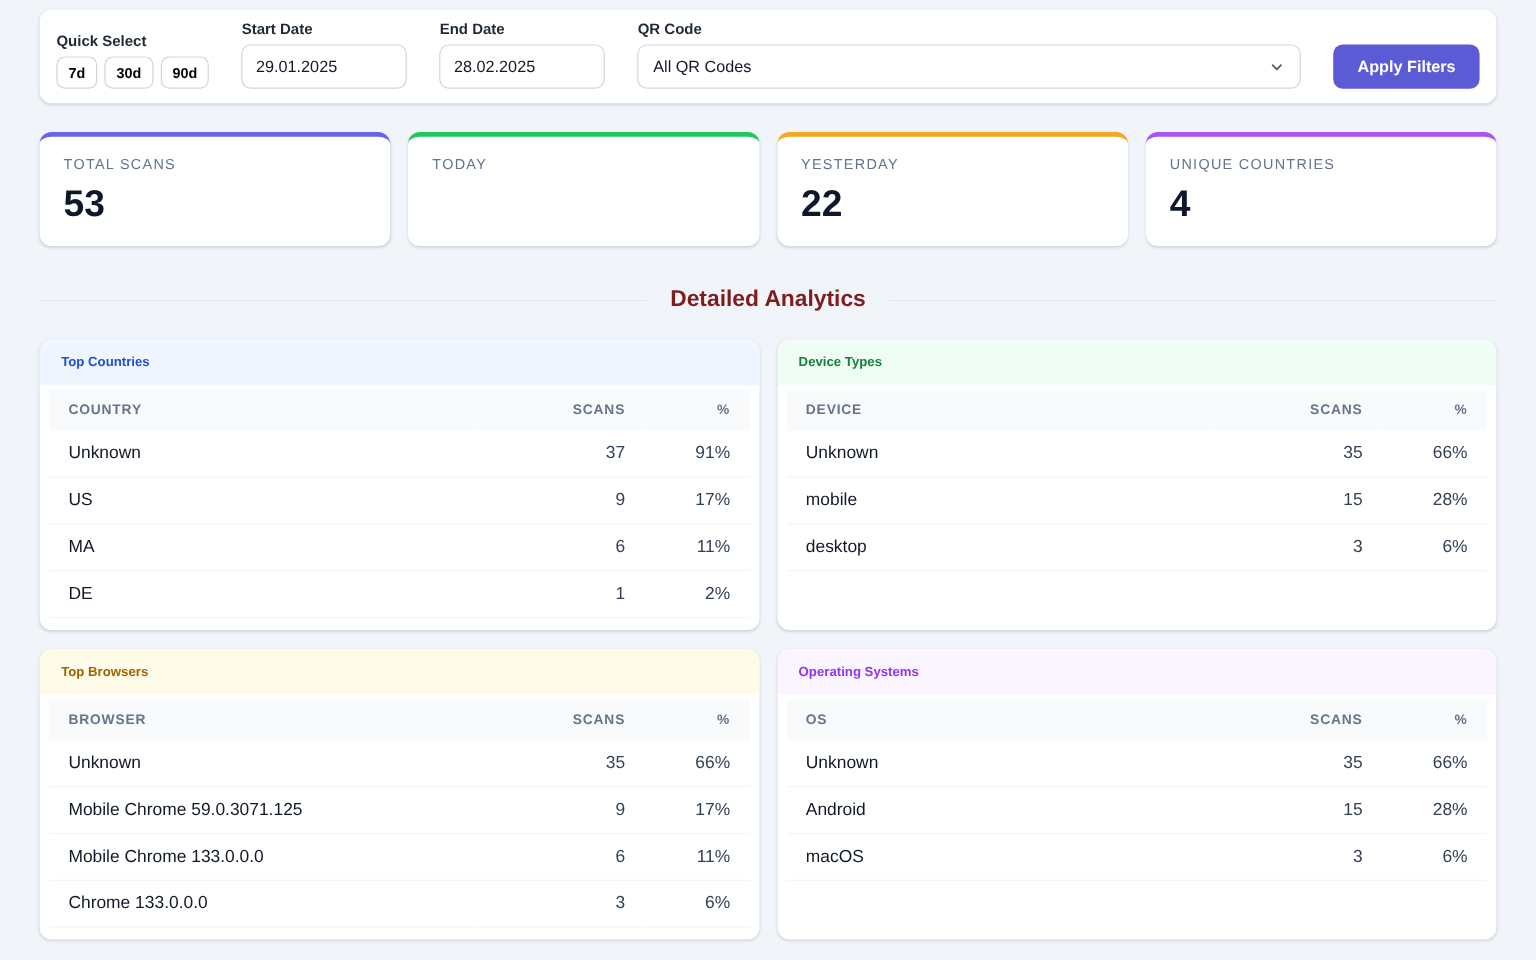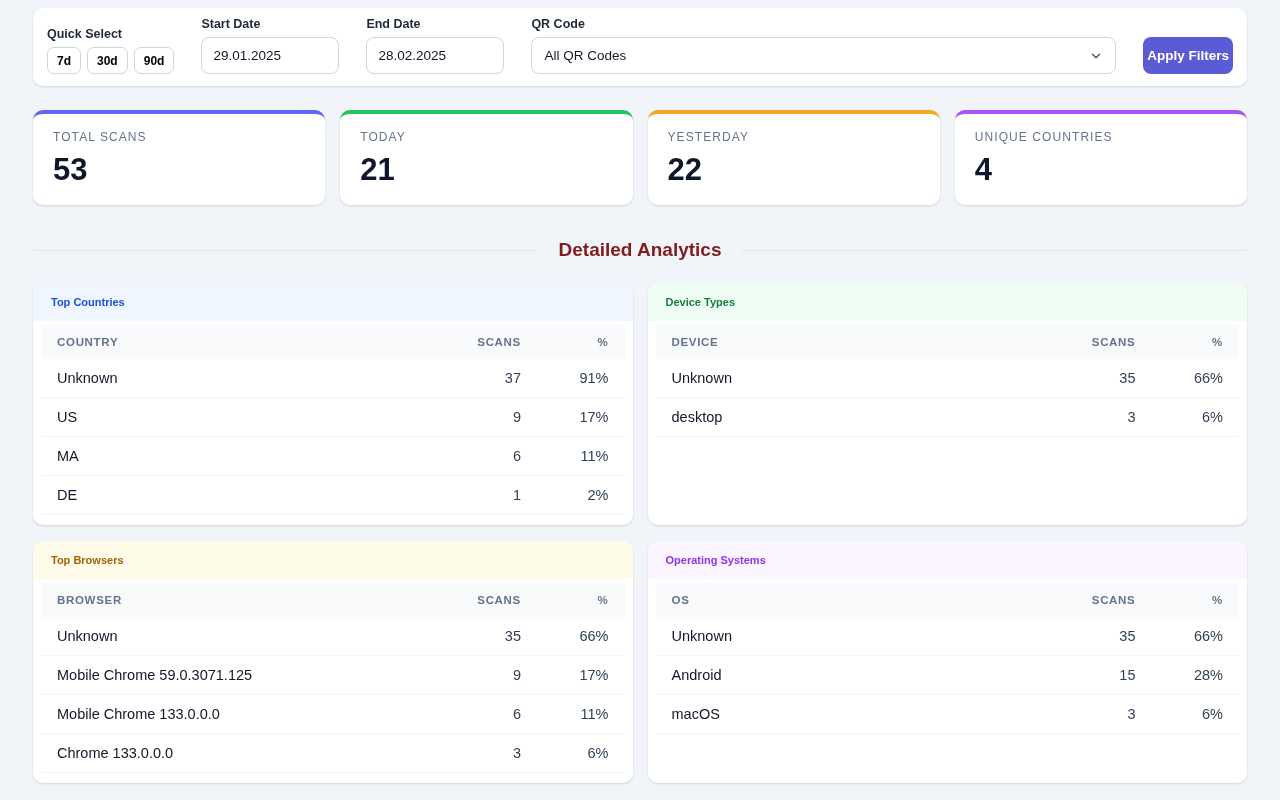--- a/index.html
+++ b/index.html
@@ -65,21 +65,21 @@
     align-items: center;
     justify-content: space-between;
     padding: 0 12px;
     font-size: 13.5px;
     color: #111827;
     cursor: pointer;
   }
   .select-box .chevron { display: flex; align-items: center; color: #4b5563; }
   .apply-btn {
     height: 37px;
-    padding: 0 4px;
+    padding: 0 20px;
     border: none;
     border-radius: 8px;
     color: #ffffff;
     font-family: inherit;
     font-size: 13.5px;
     font-weight: 700;
     cursor: pointer;
     white-space: nowrap;
   }
 
@@ -192,21 +192,20 @@
     <button class="apply-btn" style="background: rgb(91, 91, 214);">Apply Filters</button>
   </div>
 
   <div class="stats">
     <div class="stat-card card" style="border-top-color: rgb(99, 102, 241);">
       <div class="stat-label">TOTAL SCANS</div>
       <div class="stat-value">53</div>
     </div>
     <div class="stat-card card" style="border-top-color: rgb(34, 197, 94);">
       <div class="stat-label">TODAY</div>
-      <div class="stat-value">21</div>
     </div>
     <div class="stat-card card" style="border-top-color: rgb(245, 166, 35);">
       <div class="stat-label">YESTERDAY</div>
       <div class="stat-value">22</div>
     </div>
     <div class="stat-card card" style="border-top-color: rgb(168, 85, 247);">
       <div class="stat-label">UNIQUE COUNTRIES</div>
       <div class="stat-value">4</div>
     </div>
   </div>
@@ -271,20 +270,25 @@
                 <th class="num">%</th>
               </tr>
             </thead>
           <tbody>
               <tr>
                 <td>Unknown</td>
                 <td class="num">35</td>
                 <td class="num">66%</td>
               </tr>
               <tr>
+                <td>mobile</td>
+                <td class="num">15</td>
+                <td class="num">28%</td>
+              </tr>
+              <tr>
                 <td>desktop</td>
                 <td class="num">3</td>
                 <td class="num">6%</td>
               </tr>
             </tbody>
         </table>
       </div>
     </div>
 
     <div class="table-card card">

